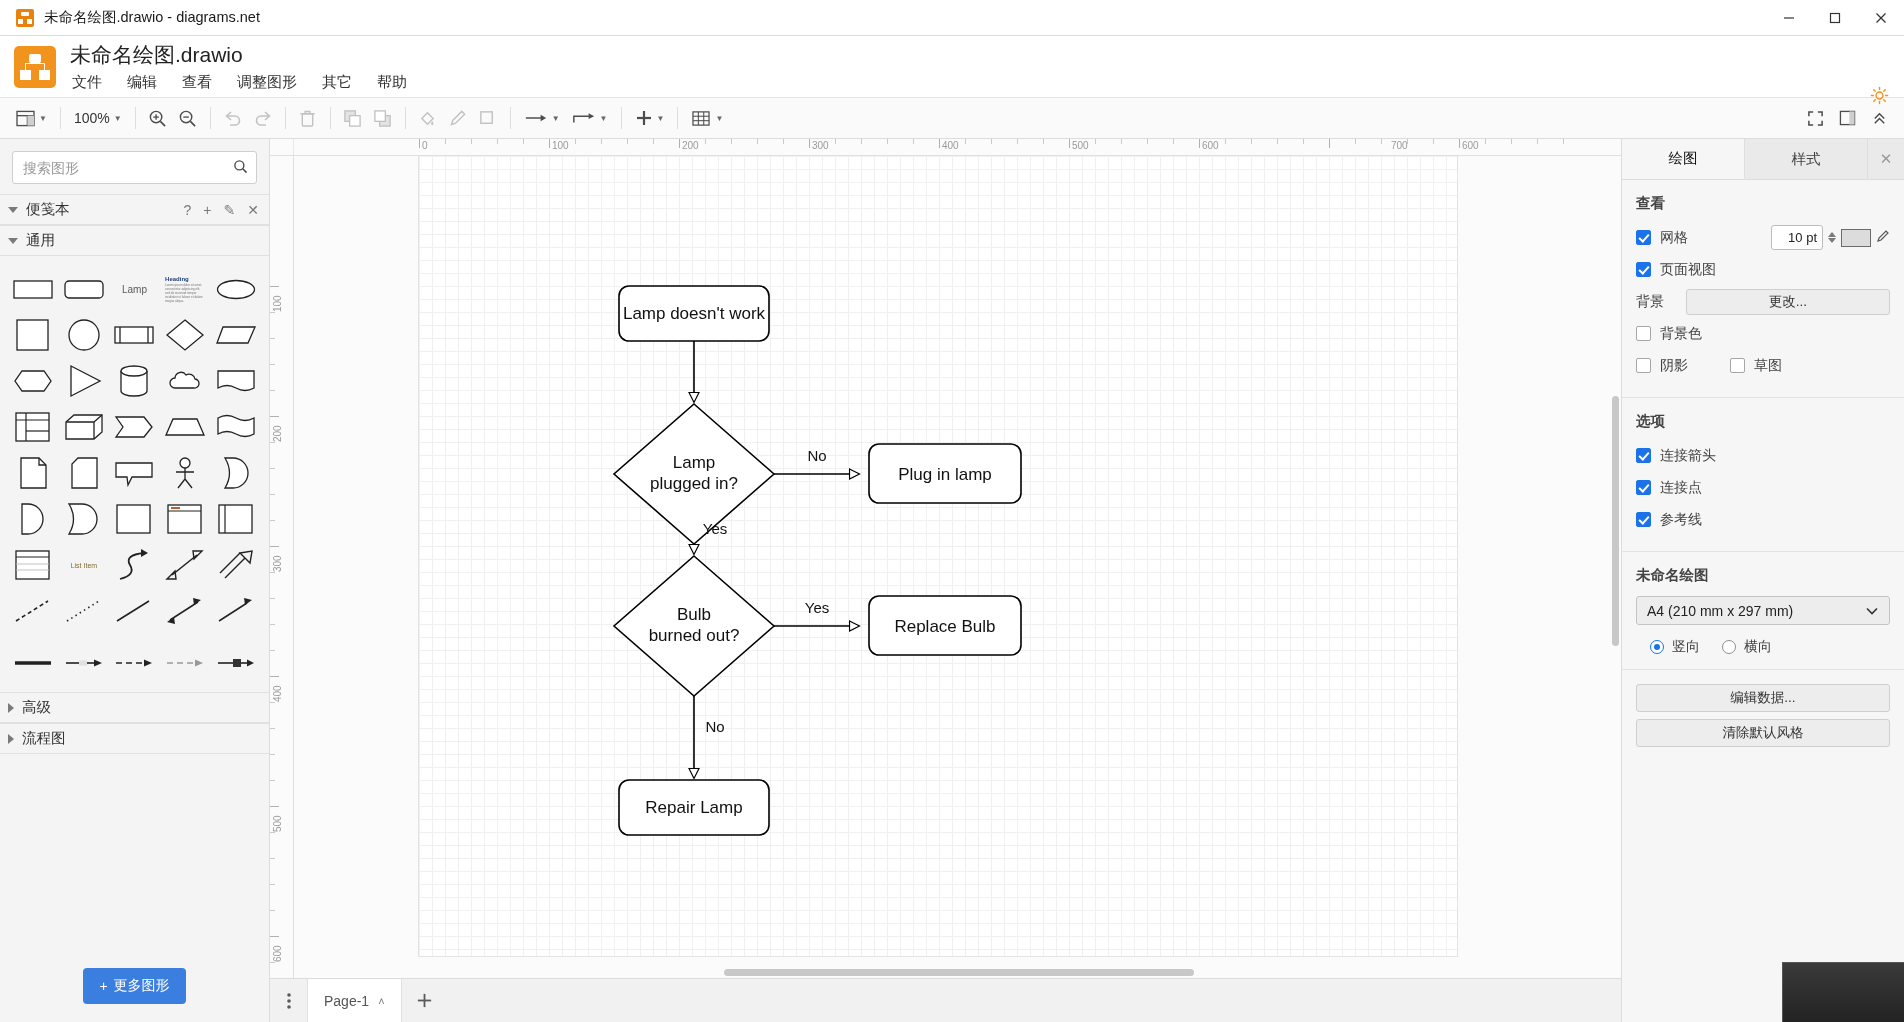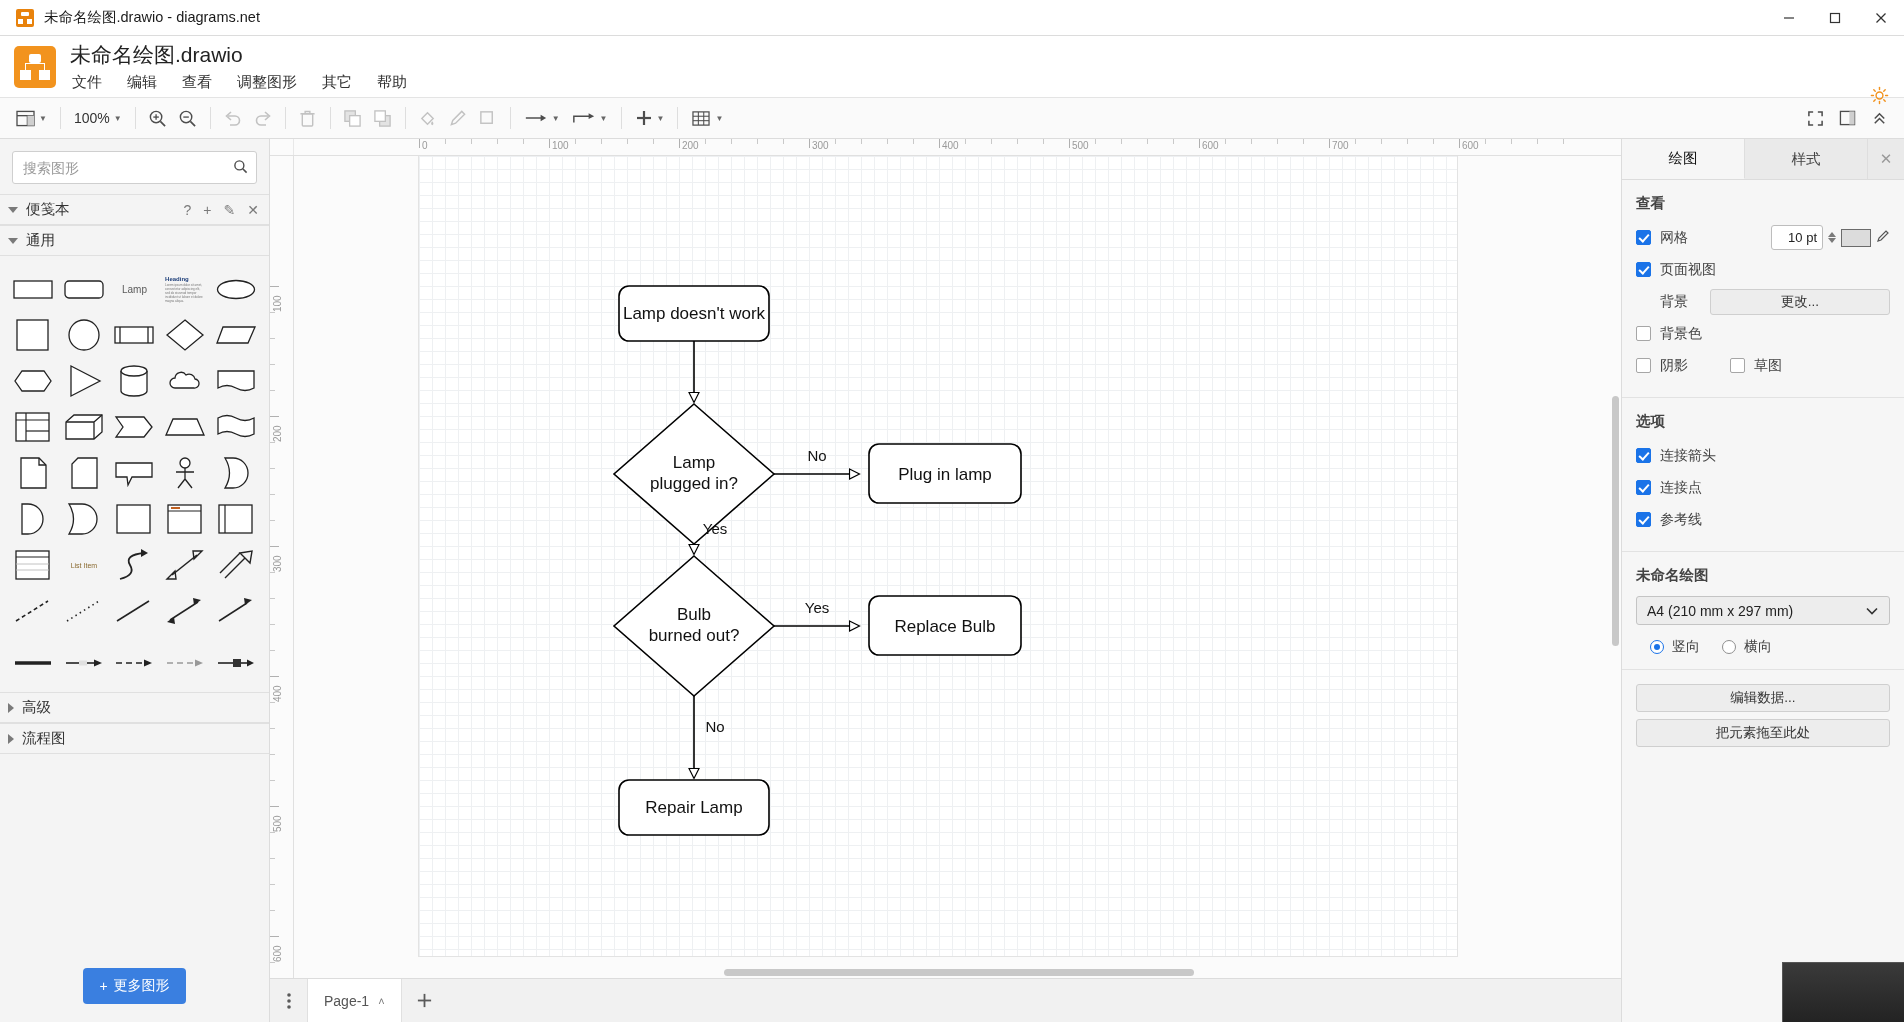--- a/index.html
+++ b/index.html
@@ -233,21 +233,21 @@
   .cbx {
     width:15px; height:15px; border:1px solid #a6a6a6; border-radius:2px; background:#fff;
     margin-right:9px; flex:none; position:relative;
   }
   .cbx.on { background:#1a73e8; border-color:#1a73e8; }
   .cbx.on::after {
     content:""; position:absolute; left:4px; top:1px; width:4px; height:8px;
     border:solid #fff; border-width:0 2px 2px 0; transform:rotate(42deg);
   }
   .flabel { font-size:14px; color:#444; }
-  .flabel.indent { margin-left:24px; }
+  .flabel.indent { }
   .fright { margin-left:auto; display:flex; align-items:center; gap:5px; }
   .numfield {
     width:52px; height:25px; border:1px solid #bdbdbd; border-radius:3px; background:#fff;
     display:flex; align-items:center; justify-content:flex-end; padding-right:5px;
     font-size:13px; color:#222;
   }
   .spinner { display:flex; flex-direction:column; gap:1px; }
   .spinner i {
     width:0;height:0;border-left:4px solid transparent;border-right:4px solid transparent;
     border-bottom:5px solid #7a7a7a;
@@ -847,21 +847,21 @@
             <div class="rt-tick" style="left: 827px;"></div>
             <div class="rt-tick" style="left: 853px;"></div>
             <div class="rt-tick" style="left: 879px;"></div>
             <div class="rt-tick major" style="left: 905px;"></div>
             <div class="rt-lbl" style="left: 908px;">600</div>
             <div class="rt-tick" style="left: 931px;"></div>
             <div class="rt-tick" style="left: 957px;"></div>
             <div class="rt-tick" style="left: 983px;"></div>
             <div class="rt-tick" style="left: 1009px;"></div>
             <div class="rt-tick major" style="left: 1035px;"></div>
-            <div class="rt-lbl" style="left: 1038px;">700</div>
+            <div class="rt-lbl" style="left: 1097px;">700</div>
             <div class="rt-tick" style="left: 1061px;"></div>
             <div class="rt-tick" style="left: 1087px;"></div>
             <div class="rt-tick" style="left: 1113px;"></div>
             <div class="rt-tick" style="left: 1139px;"></div>
             <div class="rt-tick major" style="left: 1165px;"></div>
             <div class="rt-lbl" style="left: 1168px;">600</div>
             <div class="rt-tick" style="left: 1191px;"></div>
             <div class="rt-tick" style="left: 1217px;"></div>
             <div class="rt-tick" style="left: 1243px;"></div>
             <div class="rt-tick" style="left: 1269px;"></div>
@@ -1076,21 +1076,21 @@
         <div class="radios">
           <span class="rad on"></span>
           <span class="rlbl">竖向</span>
           <span class="rad"></span>
           <span class="rlbl">横向</span>
         </div>
       </div>
 
       <div class="fmt-sec" style="border-bottom:none">
         <div class="btn-full">编辑数据...</div>
-        <div class="btn-full">把元素拖至此处</div>
+        <div class="btn-full">清除默认风格</div>
       </div>
 
       <div style="flex:1"></div>
       <div class="fmt-bottom-img"></div>
     </div>
 
   </div>
 </div>
 
 </body></html>

